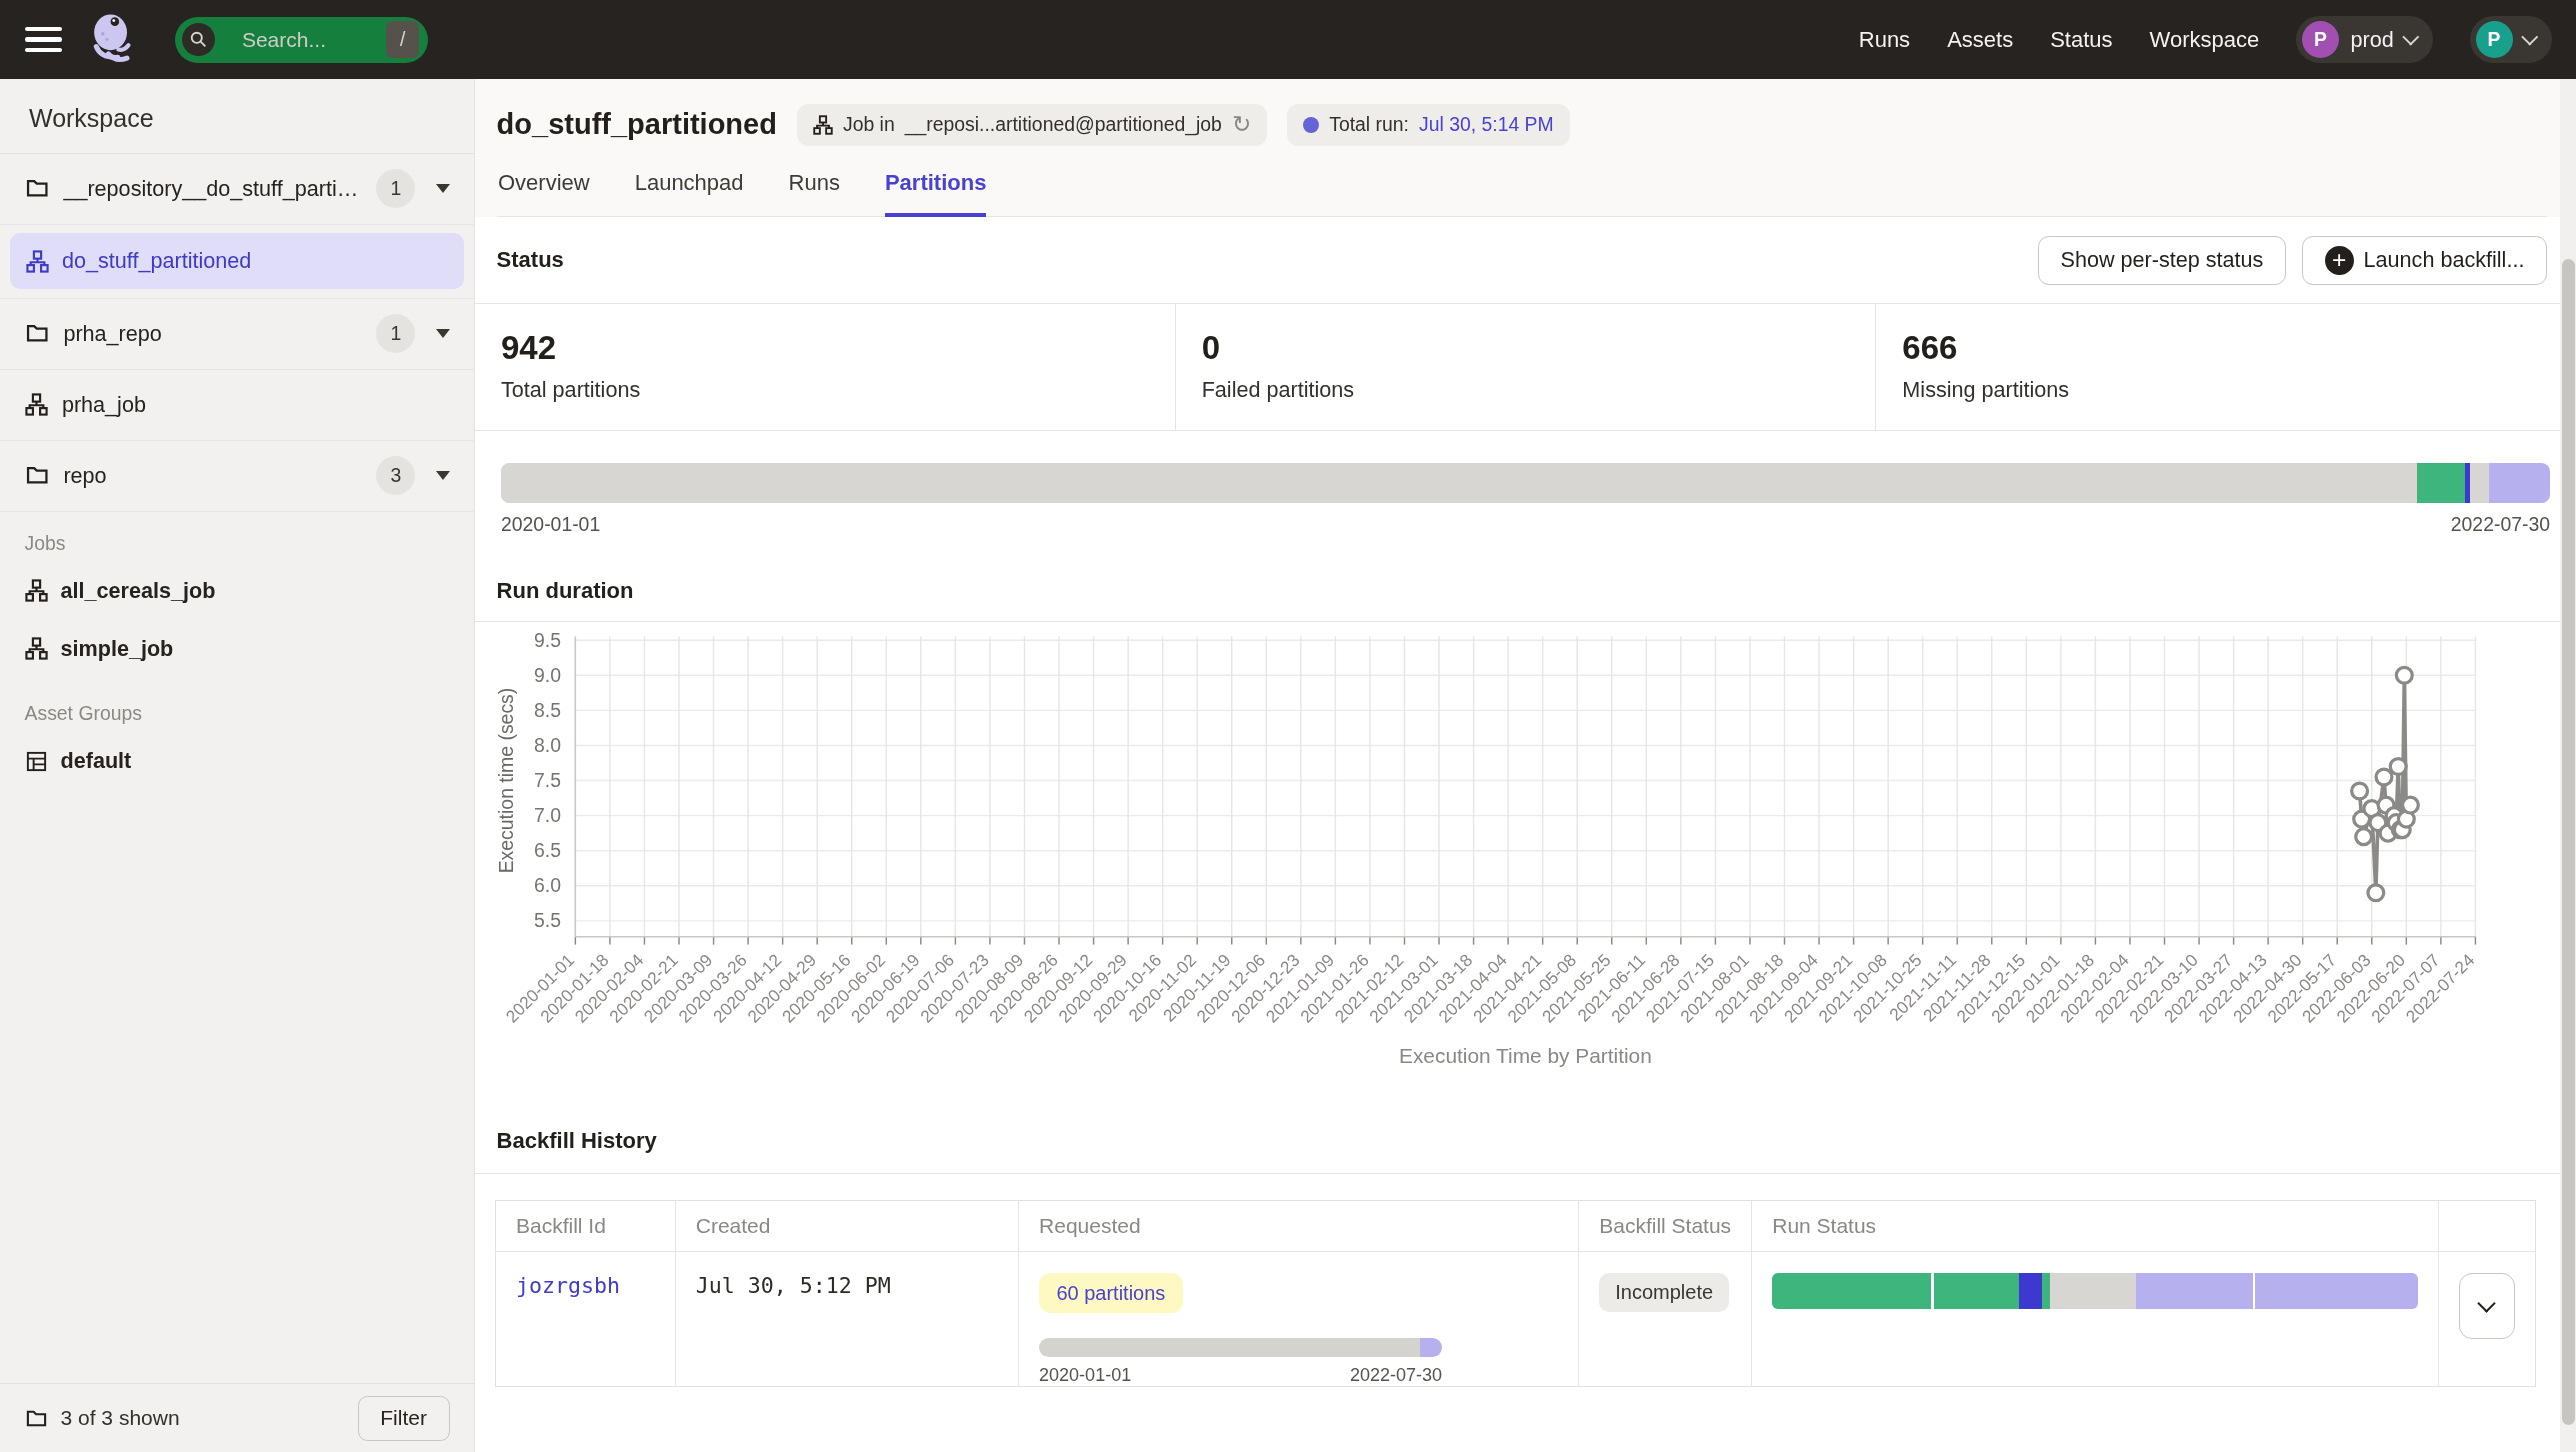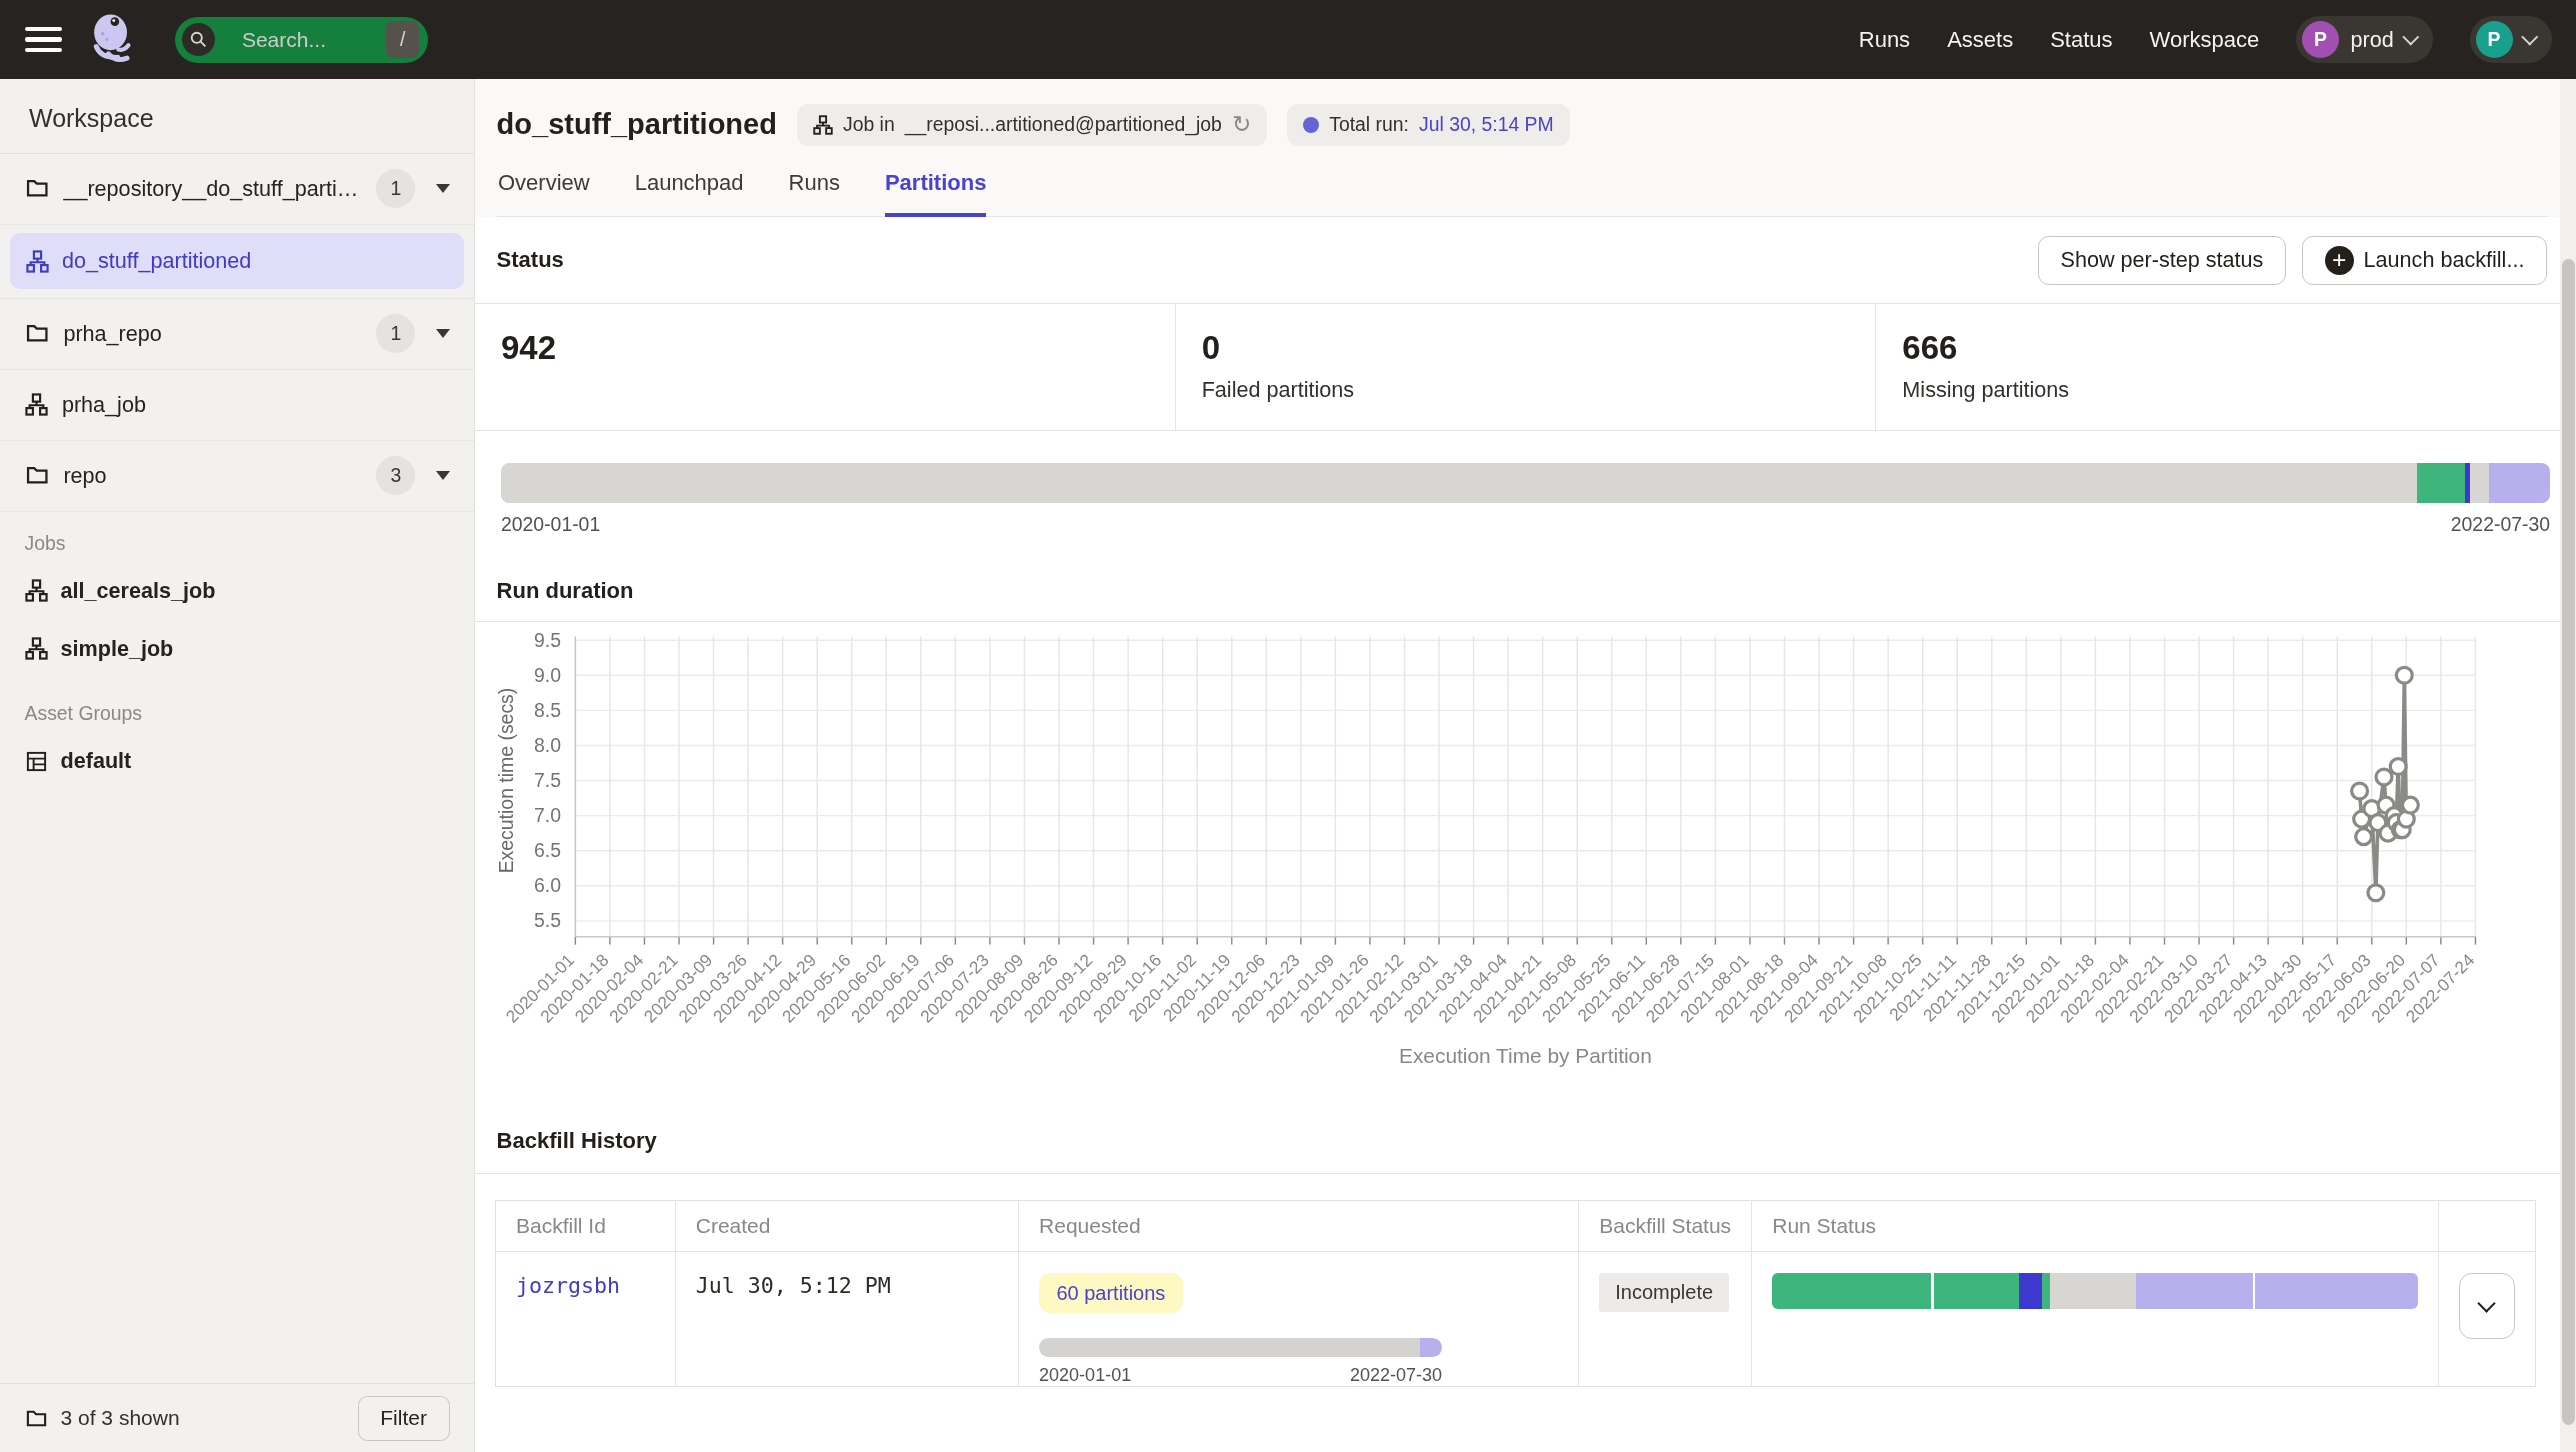--- a/index.html
+++ b/index.html
@@ -133,21 +133,21 @@
   .bf-id { font-size: 21.6px; color: #3f3bc8; cursor: pointer; }
   .bf-created { font-size: 21.6px; color: #2e2b27; }
   .req-pill { display: inline-flex; align-items: center; height: 40px; padding: 0 17.3px;
     background: #fef9c3; border-radius: 11.5px; color: #4842d2; font-size: 20px; cursor: pointer; }
   .minibar { margin-top: 24.5px; width: 403px; height: 18.7px; border-radius: 9.4px; overflow: hidden;
     display: flex; }
   .minibar div { height: 100%; }
   .minidates { width: 403px; display: flex; justify-content: space-between; margin-top: 8.6px;
     font-size: 18px; color: #55524e; }
   .status-tag { display: inline-flex; align-items: center; height: 39px; padding: 0 16px;
-    background: #ecebe8; border-radius: 3px; font-size: 20px; color: #3a3733; }
+    background: #ecebe8; border-radius: 10px; font-size: 20px; color: #3a3733; }
   .runbar { width: 100%; max-width: 648px; height: 36px; border-radius: 5.8px; overflow: hidden;
     display: flex; cursor: pointer; }
   .runbar div { height: 100%; }
   .expand-btn { width: 56px; height: 66px; border-radius: 13px; border: 1.4px solid #c9c6c1;
     background: #fff; display: flex; align-items: center; justify-content: center; cursor: pointer; }
   .chev-dark { width: 13px; height: 13px; border-right: 2.9px solid #231f1b;
     border-bottom: 2.9px solid #231f1b; transform: rotate(45deg); margin-top: -5.8px; }
 
   .scrollbar { position: absolute; right: 0; top: 0; width: 16px; height: 100%; background: #f1f0ee; }
   .scrollthumb { position: absolute; right: 1.4px; top: 180px; width: 13px; height: 1166px;
@@ -333,20 +333,21 @@
         <button class="btn">
           <span class="plus-circle">+</span>
           <span>Launch backfill...</span>
         </button>
       </div>
     </div>
 
     <div class="statsrow">
       <div class="stat">
         <div class="num">942</div>
+        <div class="cap">Total partitions</div>
       </div>
       <div class="stat">
         <div class="num">0</div>
         <div class="cap">Failed partitions</div>
       </div>
       <div class="stat">
         <div class="num">666</div>
         <div class="cap">Missing partitions</div>
       </div>
     </div>

